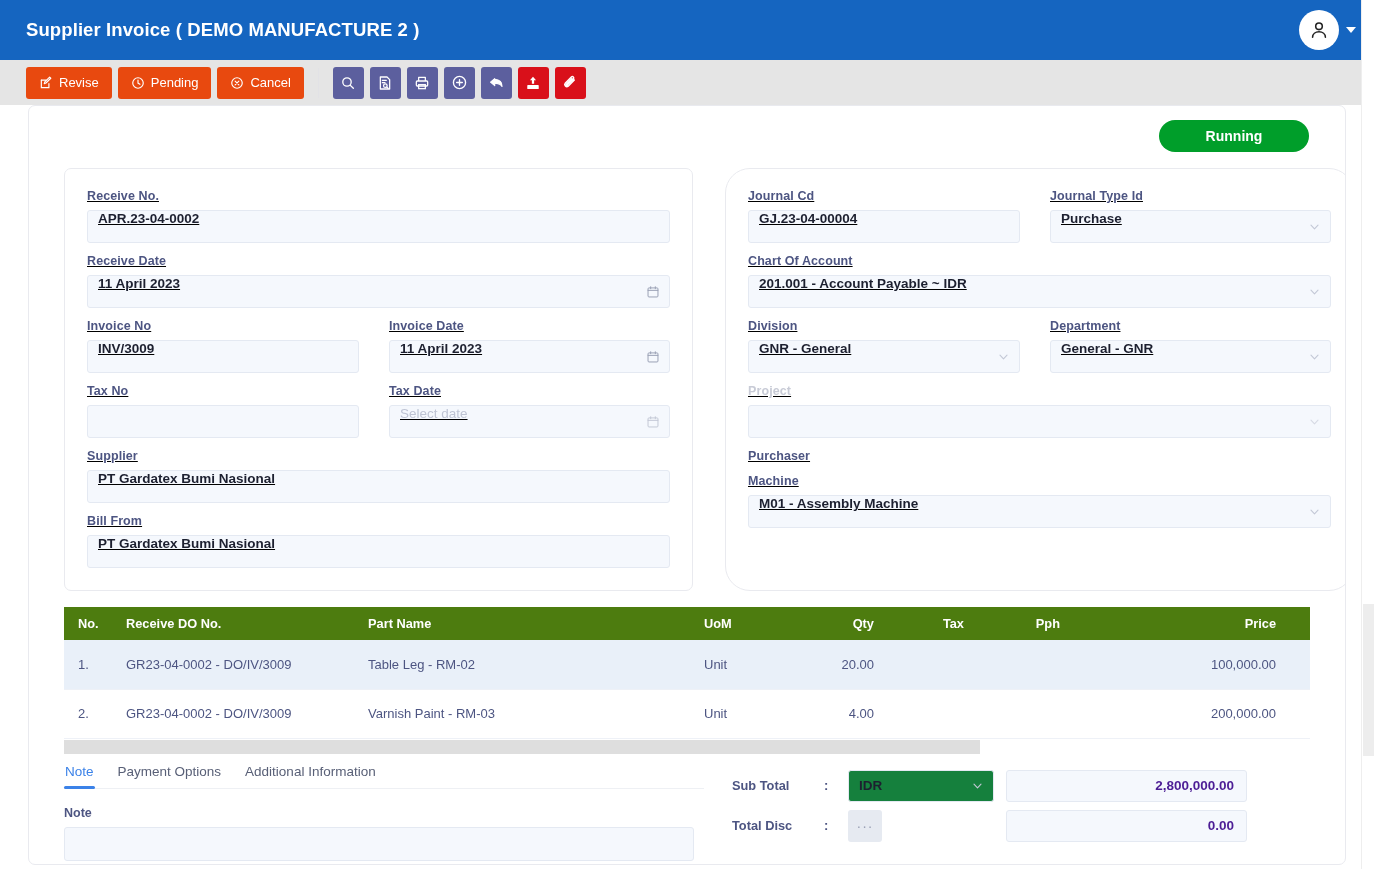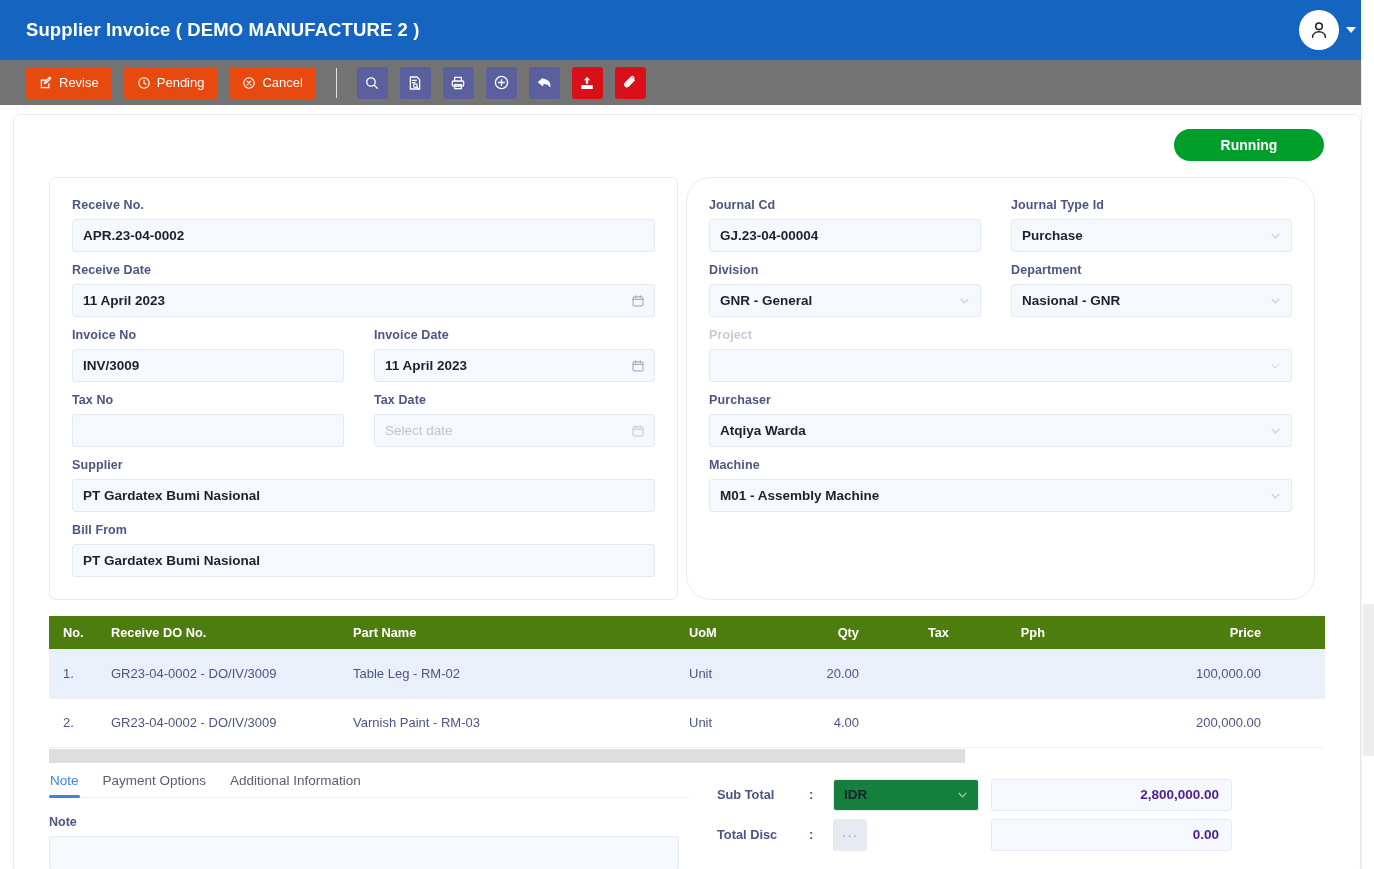--- a/index.html
+++ b/index.html
@@ -36,25 +36,25 @@
   .caret-down {
     width: 0; height: 0;
     border-left: 5px solid transparent;
     border-right: 5px solid transparent;
     border-top: 6px solid #ffffff;
   }
 
   
   .toolbar {
     height: 45px;
-    background: #737373;
+    background: #e5e5e5;
     display: flex;
     align-items: center;
     padding: 0 0 0 26px;
-    gap: 12px;
+    gap: 6px;
   }
   .btn-action {
     height: 32px;
     border: none;
     border-radius: 3px;
     color: #ffffff;
     font-family: "Liberation Sans", sans-serif;
     font-size: 13px;
     font-weight: 500;
     padding: 0 13px;
@@ -76,22 +76,21 @@
     cursor: pointer;
   }
   .btn-icon.red { background: #d9101a; }
   .btn-icon svg { display:block; }
 
   
   .page {
     position: relative;
     height: 544px;
     background: #ffffff;
-    padding: 0 13px;
-    margin-top: 9px;
+    padding: 0 28px;
   }
   .card-outer {
     border: 1px solid #e9eaef;
     border-radius: 7px;
     height: 760px;
     padding: 14px 10px 0 10px;
     position: relative;
     overflow: hidden;
   }
 
@@ -106,23 +105,24 @@
     width: 150px;
     text-align: center;
     border: none;
     cursor: pointer;
     font-family: "Liberation Sans", sans-serif;
   }
 
   
   .panels {
     display: flex;
-    gap: 8px;
+    gap: 32px;
     margin-top: 16px;
     padding: 0 25px;
+    text-decoration: underline;
   }
   .panel {
     border: 1px solid #e9eaef;
     border-radius: 7px;
     padding: 20px 22px 22px 22px;
     flex: 1;
   }
   .panel.left { flex: 0 0 629px; }
   .panel.right { flex: 0 0 629px; border-radius: 25px; }
 
@@ -145,21 +145,20 @@
     height: 33px;
     border: 1px solid #e4e9f2;
     border-radius: 3px;
     background: #f5f8fd;
     font-family: "Liberation Sans", sans-serif;
     font-size: 13.5px;
     font-weight: bold;
     color: #1d2030;
     padding: 0 10px;
     display: flex;
-    align-items: center;
     position: relative;
   }
   .finput.empty { background: #f5f8fd; }
   .finput .ph { color: #bfc4d4; font-weight: normal; }
   .finput .txt { flex: 1; overflow: hidden; white-space: nowrap; }
   .fi-suffix {
     position: absolute; right: 9px; top: 50%; transform: translateY(-50%);
     display:flex; align-items:center;
   }
   .fi-suffix svg { display: block; }
@@ -496,37 +495,48 @@
               <span class="txt">Purchase</span>
               <span class="fi-suffix">
                 <svg width="13" height="13" viewBox="0 0 24 24" fill="none" stroke="#c3c8d6" stroke-width="2">
                   <path d="M5.5 8.5 12 15.5l6.5-7" stroke-linecap="round" stroke-linejoin="round"></path>
                 </svg>
               </span>
             </div>
           </div>
         </div>
 
+        <div class="fgroup">
+          <span class="flabel">Chart Of Account</span>
+          <div class="finput">
+            <span class="txt">201.001 - Account Payable ~ IDR</span>
+            <span class="fi-suffix">
+              <svg width="13" height="13" viewBox="0 0 24 24" fill="none" stroke="#c3c8d6" stroke-width="2">
+                <path d="M5.5 8.5 12 15.5l6.5-7" stroke-linecap="round" stroke-linejoin="round"></path>
+              </svg>
+            </span>
+          </div>
+        </div>
 
         <div class="frow">
           <div class="fgroup w270">
             <span class="flabel">Division</span>
             <div class="finput">
               <span class="txt">GNR - General</span>
               <span class="fi-suffix">
                 <svg width="13" height="13" viewBox="0 0 24 24" fill="none" stroke="#c3c8d6" stroke-width="2">
                   <path d="M5.5 8.5 12 15.5l6.5-7" stroke-linecap="round" stroke-linejoin="round"></path>
                 </svg>
               </span>
             </div>
           </div>
           <div class="fgroup half">
             <span class="flabel">Department</span>
             <div class="finput">
-              <span class="txt">Nasional - GNR</span>
+              <span class="txt">General - GNR</span>
               <span class="fi-suffix">
                 <svg width="13" height="13" viewBox="0 0 24 24" fill="none" stroke="#c3c8d6" stroke-width="2">
                   <path d="M5.5 8.5 12 15.5l6.5-7" stroke-linecap="round" stroke-linejoin="round"></path>
                 </svg>
               </span>
             </div>
           </div>
         </div>
 
         <div class="fgroup">
@@ -536,28 +546,20 @@
             <span class="fi-suffix">
               <svg width="13" height="13" viewBox="0 0 24 24" fill="none" stroke="#d6dae4" stroke-width="2">
                 <path d="M5.5 8.5 12 15.5l6.5-7" stroke-linecap="round" stroke-linejoin="round"></path>
               </svg>
             </span>
           </div>
         </div>
 
         <div class="fgroup">
           <span class="flabel">Purchaser</span>
-          <div class="finput">
-            <span class="txt">Atqiya Warda</span>
-            <span class="fi-suffix">
-              <svg width="13" height="13" viewBox="0 0 24 24" fill="none" stroke="#c3c8d6" stroke-width="2">
-                <path d="M5.5 8.5 12 15.5l6.5-7" stroke-linecap="round" stroke-linejoin="round"></path>
-              </svg>
-            </span>
-          </div>
         </div>
 
         <div class="fgroup" style="margin-bottom:0;">
           <span class="flabel">Machine</span>
           <div class="finput">
             <span class="txt">M01 - Assembly Machine</span>
             <span class="fi-suffix">
               <svg width="13" height="13" viewBox="0 0 24 24" fill="none" stroke="#c3c8d6" stroke-width="2">
                 <path d="M5.5 8.5 12 15.5l6.5-7" stroke-linecap="round" stroke-linejoin="round"></path>
               </svg>

